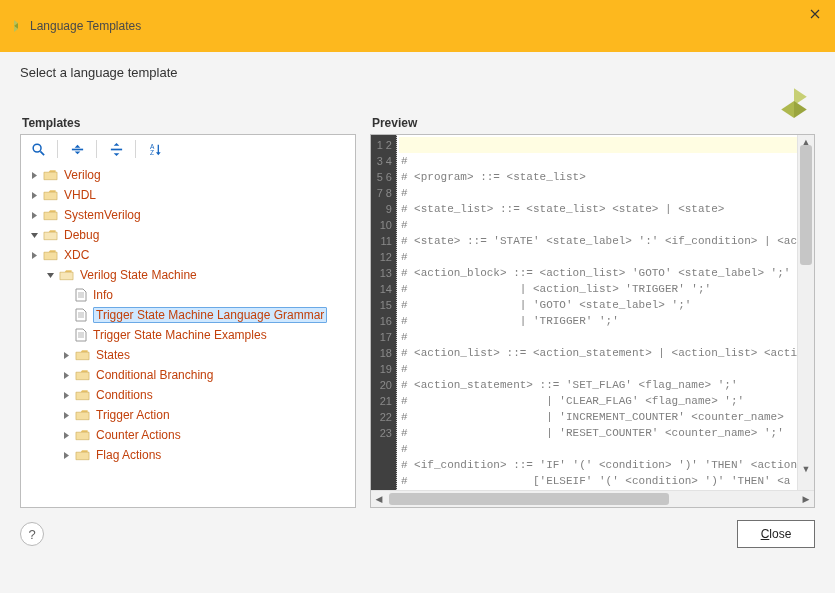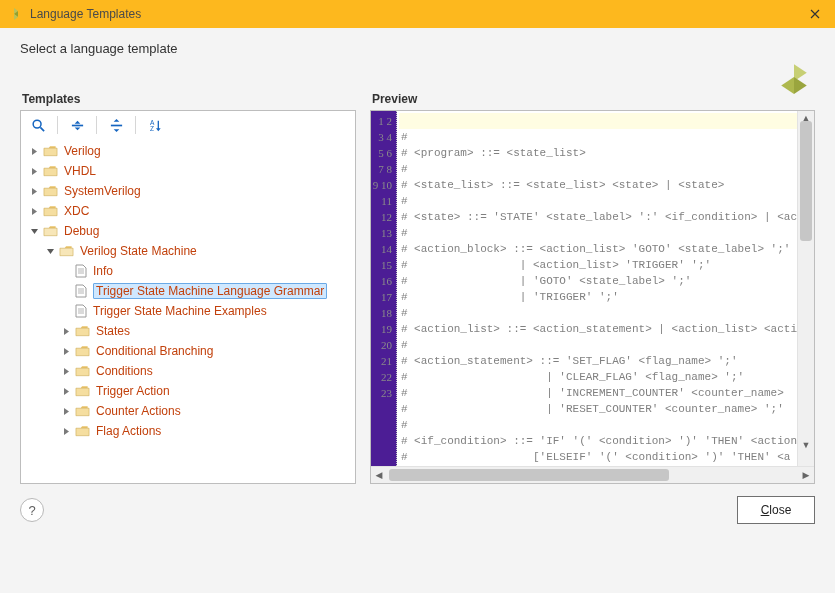--- a/index.html
+++ b/index.html
@@ -3,21 +3,21 @@
 <meta charset="utf-8">
 <style>
   html, body {
     margin: 0; padding: 0; width: 835px; height: 593px;
     font-family: "Segoe UI", Arial, sans-serif; font-size: 12px;
     background: #f4f4f4; color: #333; overflow: hidden;
   }
   
   .titlebar {
     height: 28px; background: #fdb81e; display: flex; align-items: center;
-    padding: 0 8px; position: relative;
+    padding: 12px 8px; position: relative;
   }
   .titlebar .app-icon { width: 16px; height: 16px; margin-right: 6px; }
   .titlebar .title { font-size: 12px; color: #4a4a4a; }
   .titlebar .close-x {
     position: absolute; right: 0; top: 0; width: 40px; height: 28px;
     display: flex; align-items: center; justify-content: center;
     font-size: 14px; color: #444; cursor: pointer;
   }
   
   .subhead {
@@ -62,22 +62,22 @@
   .node .label { color: #c2410c; }
   .node.selected .label {
     background: #cfe8ff; border: 1px solid #6aa9e6; padding: 0 2px; border-radius: 1px;
   }
   .d0 { padding-left: 2px; }
   .d1 { padding-left: 18px; }
   .d2 { padding-left: 34px; }
   
   .code-wrap { position: relative; flex: 1; display: flex; min-height: 0; }
   .gutter {
-    width: 26px; background: #4c1d95; border-right: 1px dotted #c7c7c7;
-    color: #8a8a8a; font-family: Liberation Serif, serif; font-size: 11px;
+    width: 26px; background: #404040; border-right: 1px dotted #c7c7c7;
+    color: #8a8a8a; font-family: Liberation Sans, sans-serif; font-size: 11px;
     text-align: right; padding: 2px 4px 2px 0; box-sizing: border-box; line-height: 16px;
   }
   .code {
     flex: 1; overflow: hidden; font-family: Consolas, "Courier New", monospace;
     font-size: 11px; color: #808080; line-height: 16px; padding: 2px 0 2px 2px;
     position: relative; white-space: pre;
   }
   .code .line { height: 16px; padding-left: 2px; }
   .code .line.first { background: #fffde2; }
   .vscroll {
@@ -222,40 +222,40 @@
             </span>
           <span class="folder closed"><svg viewBox="0 0 16 12" width="15" height="12">
                 <path class="tab" d="M1 3 h5 l1.5 -2 h6 v2 z"></path>
                 <path class="body" d="M1 3 h14 v8 h-14 z" stroke-width="0.6"></path>
               </svg></span>
           <span class="label">SystemVerilog</span>
         </div>
         <div class="node d0">
           <span class="tw">
               <svg width="9" height="9" viewBox="0 0 9 9">
+                <polygon points="1,2 8,2 4.5,7" fill="#5a5a5a"></polygon>
+              </svg>
+            </span>
+          <span class="folder open"><svg viewBox="0 0 16 12" width="15" height="12">
+                <path class="tab" d="M1 3 h5 l1.5 -2 h6 v2 z"></path>
+                <path class="body" d="M1 3 h14 v8 h-14 z" stroke-width="0.6"></path>
+              </svg></span>
+          <span class="label">Debug</span>
+        </div>
+        <div class="node d0">
+          <span class="tw">
+              <svg width="9" height="9" viewBox="0 0 9 9">
                 <polygon points="2,1 7,4.5 2,8" fill="#7a7a7a"></polygon>
               </svg>
             </span>
           <span class="folder closed"><svg viewBox="0 0 16 12" width="15" height="12">
                 <path class="tab" d="M1 3 h5 l1.5 -2 h6 v2 z"></path>
                 <path class="body" d="M1 3 h14 v8 h-14 z" stroke-width="0.6"></path>
               </svg></span>
           <span class="label">XDC</span>
-        </div>
-        <div class="node d0">
-          <span class="tw">
-              <svg width="9" height="9" viewBox="0 0 9 9">
-                <polygon points="1,2 8,2 4.5,7" fill="#5a5a5a"></polygon>
-              </svg>
-            </span>
-          <span class="folder open"><svg viewBox="0 0 16 12" width="15" height="12">
-                <path class="tab" d="M1 3 h5 l1.5 -2 h6 v2 z"></path>
-                <path class="body" d="M1 3 h14 v8 h-14 z" stroke-width="0.6"></path>
-              </svg></span>
-          <span class="label">Debug</span>
         </div>
         <div class="node d1">
           <span class="tw">
               <svg width="9" height="9" viewBox="0 0 9 9">
                 <polygon points="1,2 8,2 4.5,7" fill="#5a5a5a"></polygon>
               </svg>
             </span>
           <span class="folder open"><svg viewBox="0 0 16 12" width="15" height="12">
                 <path class="tab" d="M1 3 h5 l1.5 -2 h6 v2 z"></path>
                 <path class="body" d="M1 3 h14 v8 h-14 z" stroke-width="0.6"></path>

